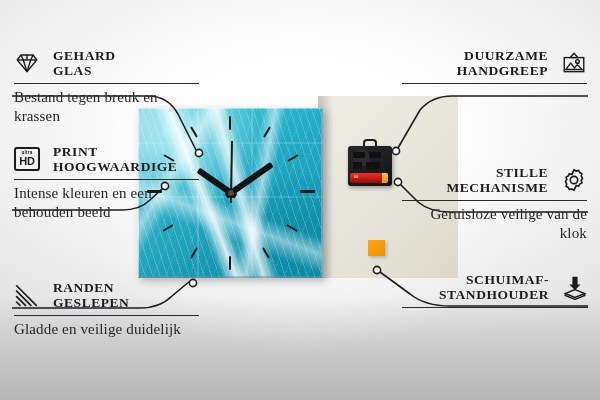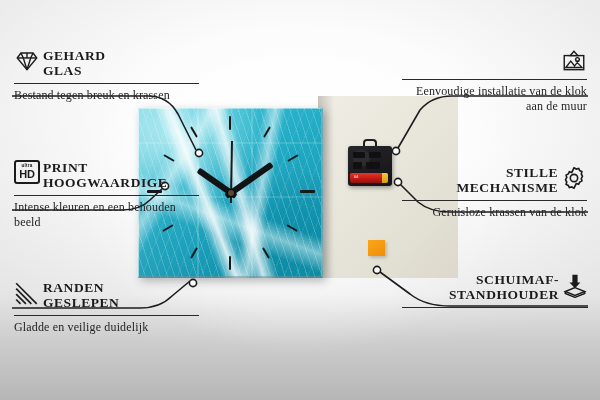--- a/index.html
+++ b/index.html
@@ -146,47 +146,47 @@
   }
 
   
   #lines{ position:absolute; inset:0; }
 
   
   .feat{ position:absolute; width:185px; }
   .feat.left{ text-align:left; }
   .feat.right{ text-align:right; }
   .feat-head{
-    display:flex; align-items:flex-start; gap:3px;
+    display:flex; align-items:center; gap:13px;
   }
   .feat.right .feat-head{ flex-direction:row-reverse; }
   .feat-title{
     font-size:13.5px; font-weight:bold; line-height:1.12;
     letter-spacing:.55px; color:#1b1b1d; text-transform:uppercase;
   }
   .feat-rule{
     height:1px; background:#2a2a2c; margin:5px 0 4px 0;
   }
   .feat-sub{
-    font-size:12px; line-height:1.26; color:#242426; letter-spacing:.15px;
+    font-size:15px; line-height:1.26; color:#242426; letter-spacing:.15px;
   }
   .ico{ width:26px; height:26px; flex:0 0 26px; display:block; color:#1b1b1d; }
 
   .hd-box{
     width:26px; height:24px; border:2px solid #1b1b1d; border-radius:3px;
     display:flex; flex-direction:column; align-items:center; justify-content:center;
     font-family:"Liberation Sans",sans-serif; line-height:1; color:#1b1b1d;
     flex:0 0 26px;
   }
   .hd-ultra{ font-size:4.6px; font-weight:bold; letter-spacing:.2px; }
   .hd-hd{ font-size:11px; font-weight:bold; letter-spacing:-.2px; margin-top:1px; }
 
   
   #feat-glas{ left:14px; top:48px; }
-  #feat-print{ left:14px; top:160px; }
+  #feat-print{ left:14px; top:144px; }
   #feat-randen{ left:14px; top:280px; }
   #feat-handgreep{ left:402px; top:48px; }
   #feat-mech{ left:402px; top:165px; }
   #feat-foam{ left:402px; top:272px; width:186px; }
 </style>
 </head>
 <body>
 
 <div id="bg"></div>
 <div id="bg-bottom"></div>
@@ -322,40 +322,43 @@
 <div class="feat right" id="feat-handgreep">
   <div class="feat-head">
     <svg class="ico" viewBox="0 0 24 24">
       <g fill="none" stroke="currentColor" stroke-width="1.3">
         <rect x="3" y="7" width="18" height="13"></rect>
         <path d="M12 3 L8.5 7 H15.5 Z"></path>
         <path d="M4.5 18 L9 12 L12.5 16.5 L15 13.5 L19.5 18 Z" stroke-width="1.2"></path>
         <circle cx="15.2" cy="10.6" r="1.7"></circle>
       </g>
     </svg>
-  </div>
-  <div class="feat-rule"></div>
-  <div class="feat-sub">Eenvoudige installatie van de klok aan de muur</div>
+    <div class="feat-title">
+      <div>DUURZAME</div>
+      <div>HANDGREEP</div>
+    </div>
+  </div>
+  <div class="feat-rule"></div>
 </div>
 
 <div class="feat right" id="feat-mech">
   <div class="feat-head">
     <svg class="ico" viewBox="0 0 24 24">
       <g fill="none" stroke="currentColor" stroke-width="1.5">
         <path d="M12 2.6 l2.1 1.1 2.2-.6 1 2 2 1-.6 2.2 1.1 2.1-1.1 2.1 .6 2.2-2 1-1 2-2.2-.6L12 21.4 9.9 20.3 7.7 20.9l-1-2-2-1 .6-2.2L4.2 13.6 5.3 11.5 4.7 9.3l2-1 1-2 2.2 .6z"></path>
         <circle cx="12" cy="12" r="3.4"></circle>
       </g>
     </svg>
     <div class="feat-title">
       <div>STILLE</div>
       <div>MECHANISME</div>
     </div>
   </div>
   <div class="feat-rule"></div>
-  <div class="feat-sub">Geruisloze krassen van de klok</div>
+  <div class="feat-sub">Geruisloze veilige van de klok</div>
 </div>
 
 <div class="feat right" id="feat-foam">
   <div class="feat-head">
     <svg class="ico" viewBox="0 0 24 24">
       <g fill="none" stroke="currentColor" stroke-width="1.3">
         <path d="M9.6 2.5 h4.8 v7.2 h2.6 L12 15 6.9 9.7 h2.7 z" fill="currentColor" stroke="none"></path>
         <path d="M12 14.4 L21 18 L12 21.6 L3 18 Z"></path>
         <path d="M3 18 v1.8 L12 23.4 L21 19.8 V18"></path>
       </g>

